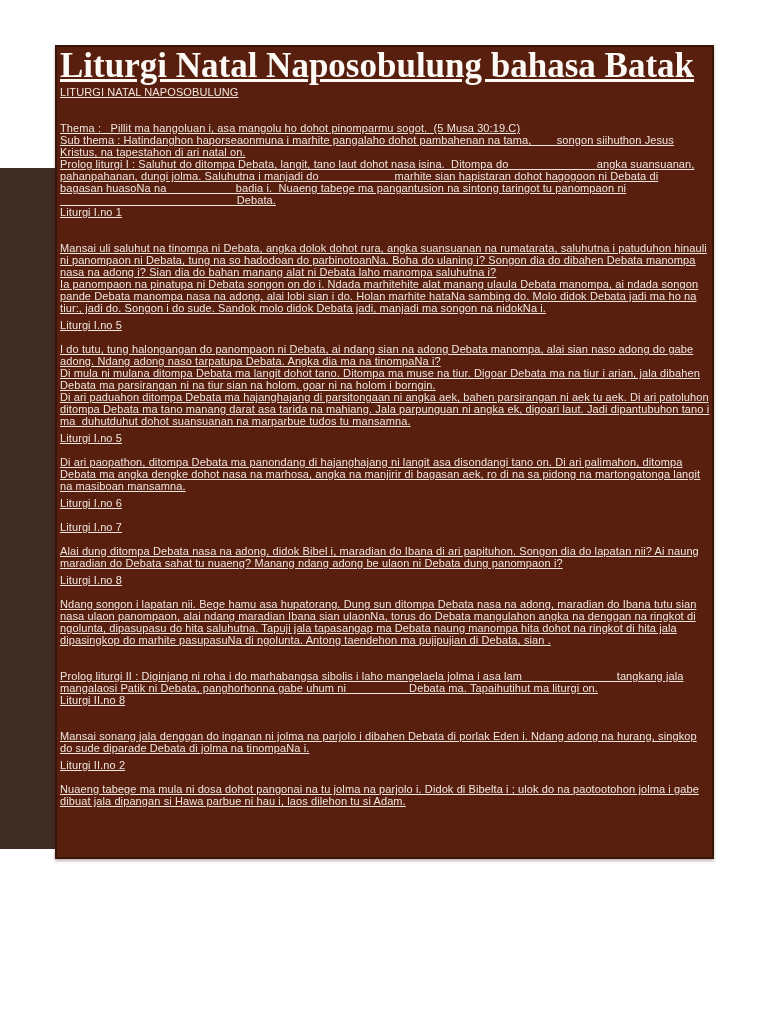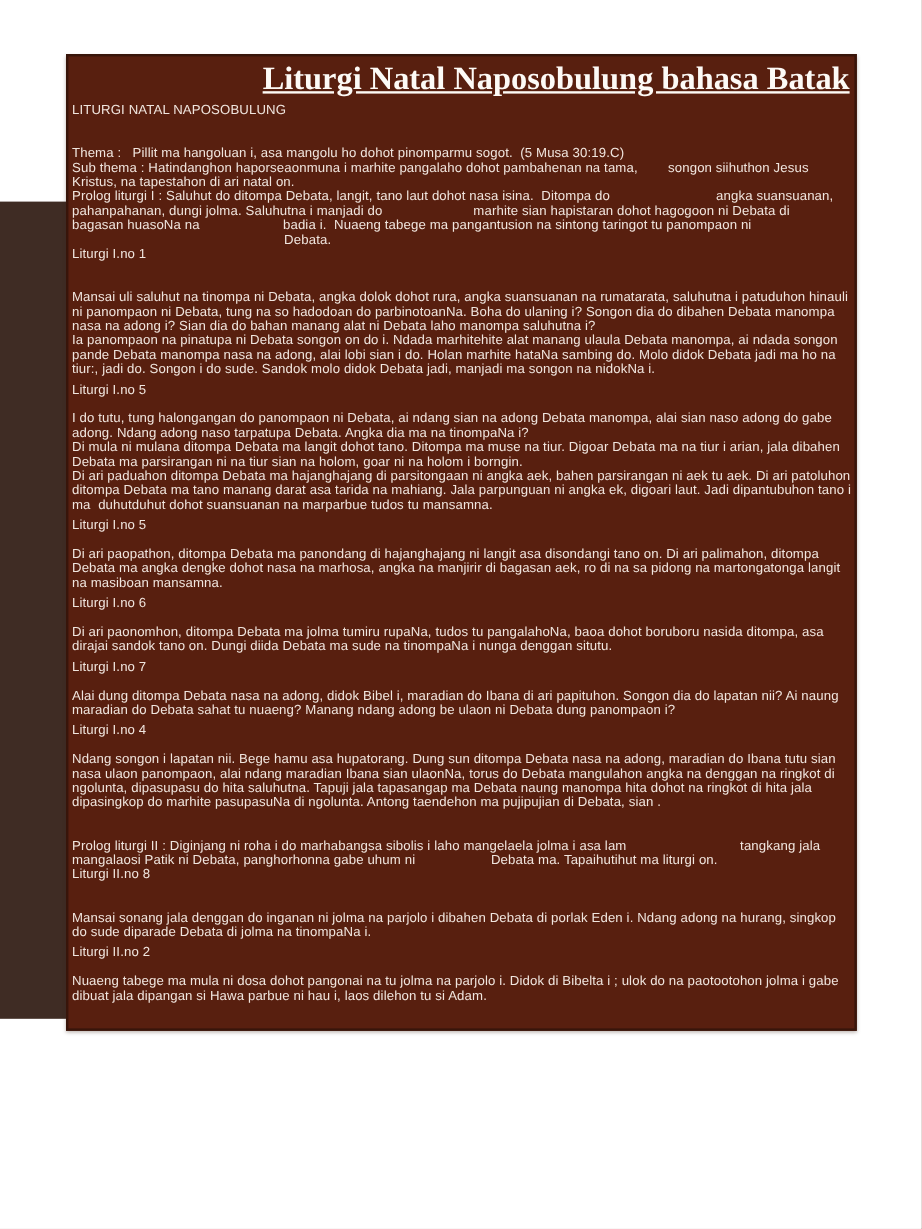--- a/index.html
+++ b/index.html
@@ -28,30 +28,29 @@
     box-sizing:border-box;
     background:var(--page_bg);
     border:2px solid var(--page_border);
     box-shadow:0 2px 3px rgba(60,40,30,0.35);
     padding:1px 4px 0 3px;
     overflow:hidden;
   }
   .doc-title{
     font-family:"Liberation Serif", serif;
     font-weight:bold;
-    font-size:27px;
+    font-size:35px;
     line-height:35px;
     color:var(--title);
     text-decoration:underline;
     margin:0 0 3px 0;
     white-space:nowrap;
-    text-align:right;
   }
   .doc-body{color:var(--text);}
-  .blk{white-space:pre;font-size:11px;line-height:12px;margin:0;letter-spacing:0.1px;}
+  .blk{white-space:pre;font-size:11px;line-height:12px;margin:0;letter-spacing:0.1px;text-decoration:underline;}
   .blk-h{margin-top:5px;margin-bottom:12px;}
   .mt{margin-top:24px;}
 </style>
 </head>
 <body>
 
 <div class="canvas">
   <div class="left-strip"></div>
   <div class="page">
     <h1 class="doc-title">Liturgi Natal Naposobulung bahasa Batak</h1>
@@ -77,26 +76,24 @@
 Di mula ni mulana ditompa Debata ma langit dohot tano. Ditompa ma muse na tiur. Digoar Debata ma na tiur i arian, jala dibahen
 Debata ma parsirangan ni na tiur sian na holom, goar ni na holom i borngin.</div>
         <div class="blk blk-p">Di ari paduahon ditompa Debata ma hajanghajang di parsitongaan ni angka aek, bahen parsirangan ni aek tu aek. Di ari patoluhon
 ditompa Debata ma tano manang darat asa tarida na mahiang. Jala parpunguan ni angka ek, digoari laut. Jadi dipantubuhon tano i
 ma  duhutduhut dohot suansuanan na marparbue tudos tu mansamna.</div>
         <div class="blk blk-h">Liturgi I.no 5</div>
         <div class="blk blk-p">Di ari paopathon, ditompa Debata ma panondang di hajanghajang ni langit asa disondangi tano on. Di ari palimahon, ditompa
 Debata ma angka dengke dohot nasa na marhosa, angka na manjirir di bagasan aek, ro di na sa pidong na martongatonga langit
 na masiboan mansamna.</div>
         <div class="blk blk-h">Liturgi I.no 6</div>
-        <div class="blk blk-p">Di ari paonomhon, ditompa Debata ma jolma tumiru rupaNa, tudos tu pangalahoNa, baoa dohot boruboru nasida ditompa, asa
-dirajai sandok tano on. Dungi diida Debata ma sude na tinompaNa i nunga denggan situtu.</div>
         <div class="blk blk-h">Liturgi I.no 7</div>
         <div class="blk blk-p">Alai dung ditompa Debata nasa na adong, didok Bibel i, maradian do Ibana di ari papituhon. Songon dia do lapatan nii? Ai naung
 maradian do Debata sahat tu nuaeng? Manang ndang adong be ulaon ni Debata dung panompaon i?</div>
-        <div class="blk blk-h">Liturgi I.no 4</div>
+        <div class="blk blk-h">Liturgi I.no 8</div>
         <div class="blk blk-p">Ndang songon i lapatan nii. Bege hamu asa hupatorang. Dung sun ditompa Debata nasa na adong, maradian do Ibana tutu sian
 nasa ulaon panompaon, alai ndang maradian Ibana sian ulaonNa, torus do Debata mangulahon angka na denggan na ringkot di
 ngolunta, dipasupasu do hita saluhutna. Tapuji jala tapasangap ma Debata naung manompa hita dohot na ringkot di hita jala
 dipasingkop do marhite pasupasuNa di ngolunta. Antong taendehon ma pujipujian di Debata, sian .</div>
         <div class="blk blk-p mt">Prolog liturgi II : Diginjang ni roha i do marhabangsa sibolis i laho mangelaela jolma i asa lam                              tangkang jala
 mangalaosi Patik ni Debata, panghorhonna gabe uhum ni                    Debata ma. Tapaihutihut ma liturgi on.
 Liturgi II.no 8</div>
         <div class="blk blk-p mt">Mansai sonang jala denggan do inganan ni jolma na parjolo i dibahen Debata di porlak Eden i. Ndang adong na hurang, singkop
 do sude diparade Debata di jolma na tinompaNa i.</div>
         <div class="blk blk-h">Liturgi II.no 2</div>

